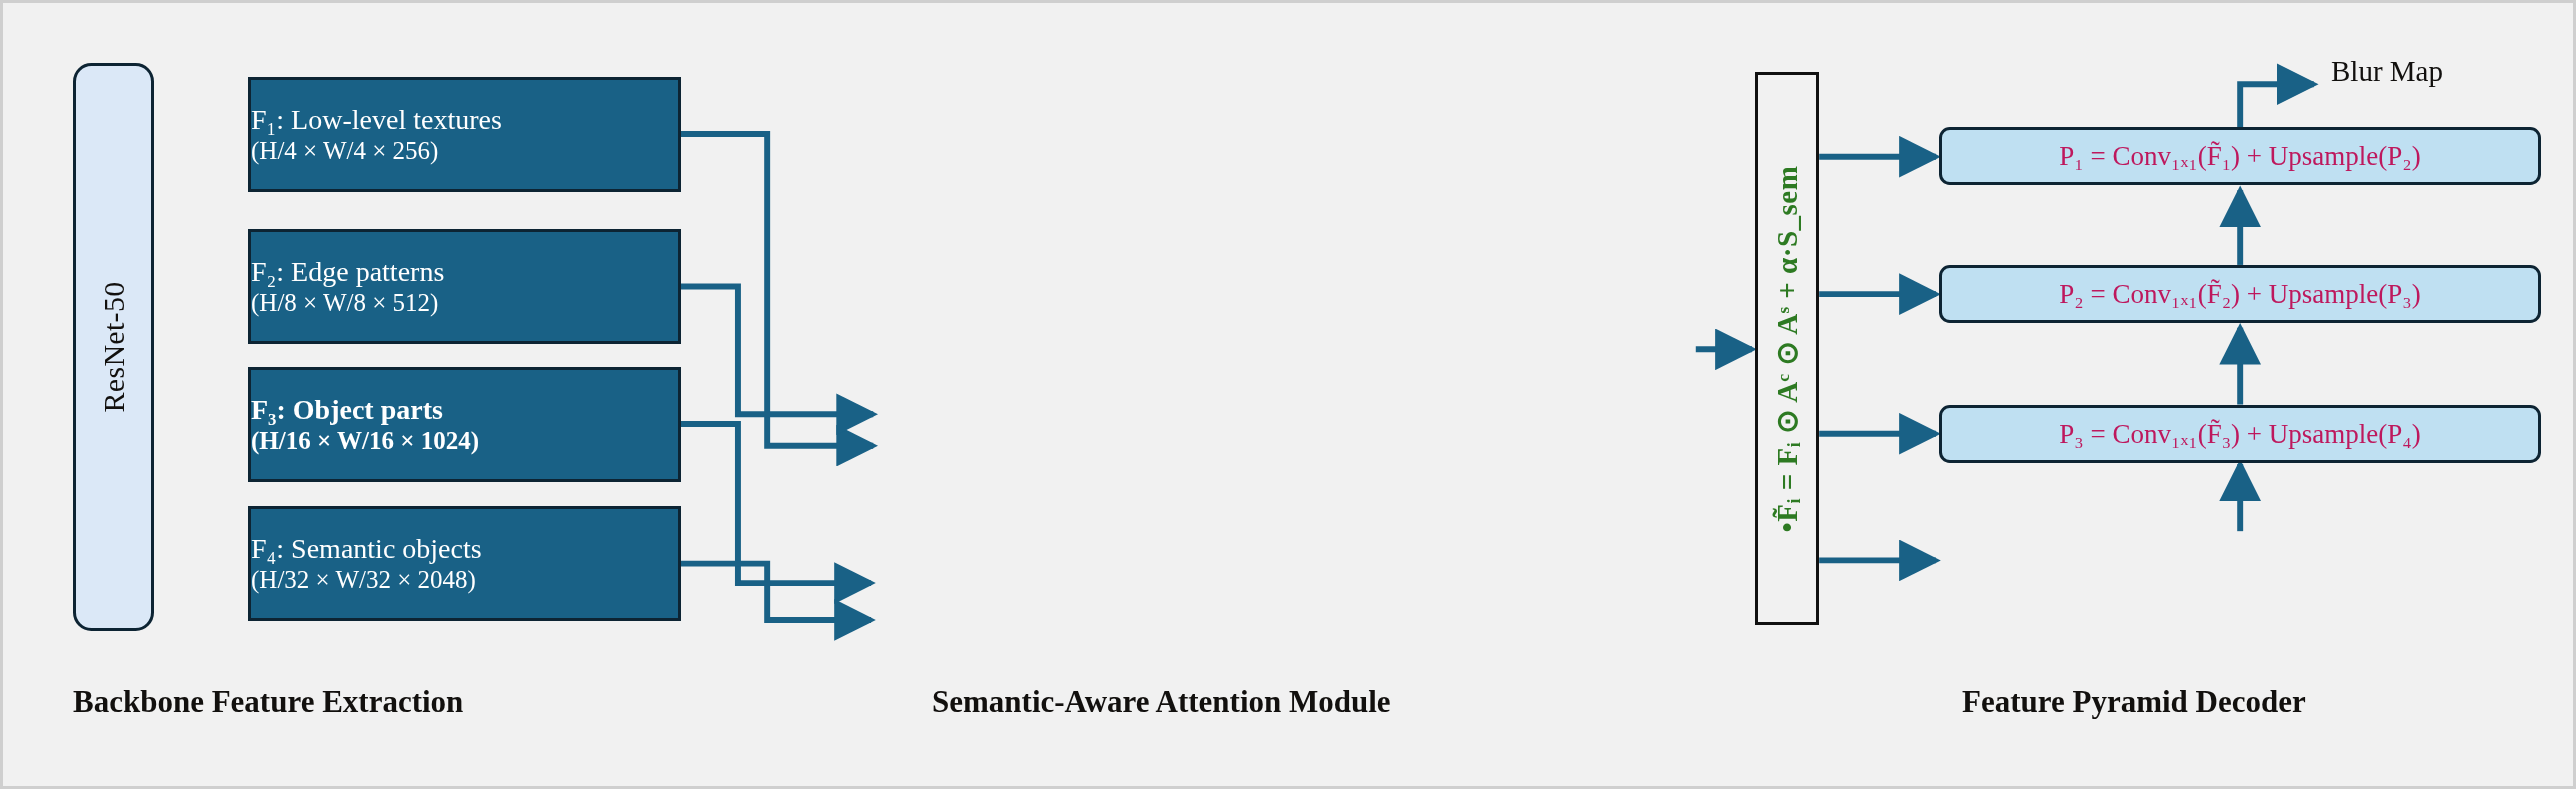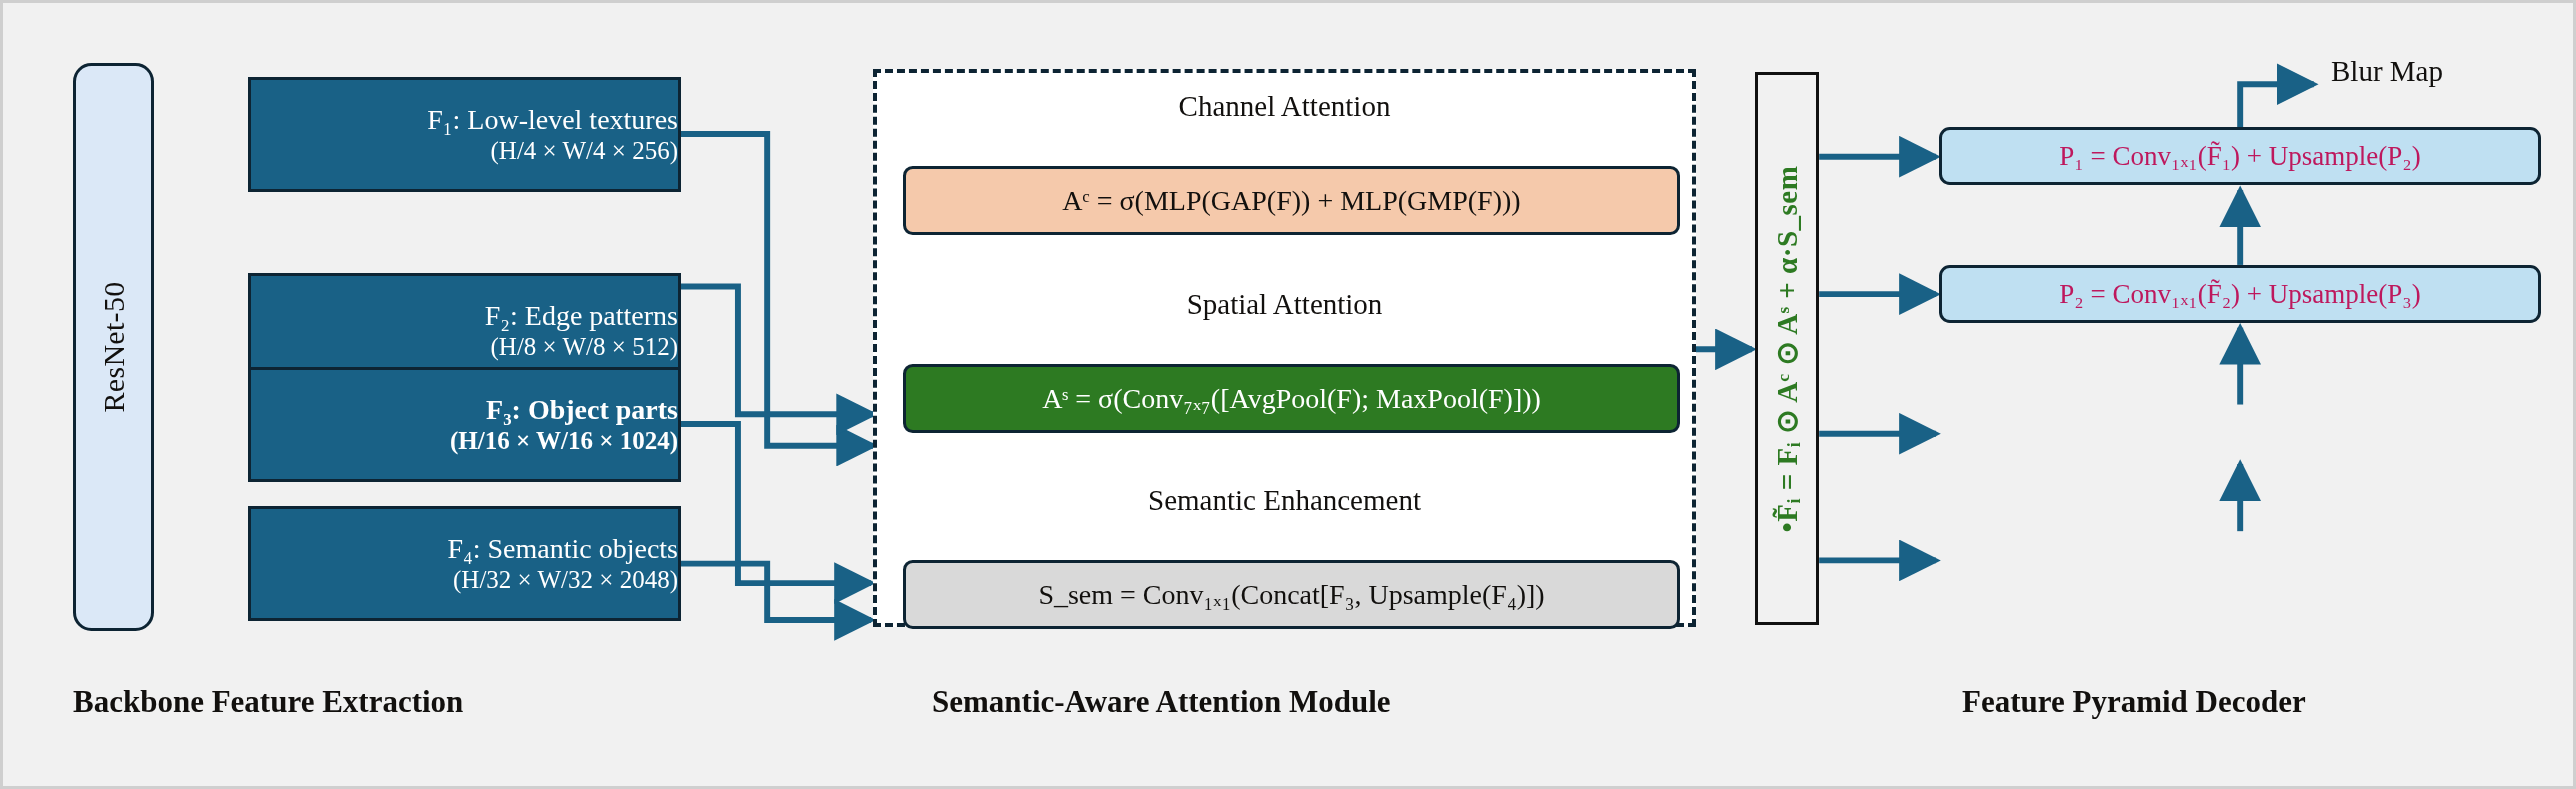--- a/index.html
+++ b/index.html
@@ -20,26 +20,26 @@
     display:flex;align-items:center;justify-content:center;
   }
   #resnet .vtxt{
     transform:rotate(-90deg);white-space:nowrap;
     font-size:30px;color:#12100e;letter-spacing:0.3px;
   }
 
   .fbox{
     width:433px;height:115px;background:#196186;
     border:3.8px solid #0d2433;
-    display:flex;flex-direction:column;align-items:flex-end;justify-content:center;
+    display:flex;flex-direction:column;align-items:flex-start;justify-content:center;
     color:#ffffff;font-size:28px;line-height:1.18;text-align:center;
   }
   .fbox .l2{font-size:25px;}
   #fbox1{left:245px;top:74px;}
-  #fbox2{left:245px;top:226px;margin-top:44px;}
+  #fbox2{left:245px;top:226px;}
   #fbox3{left:245px;top:364px;font-weight:bold;}
   #fbox4{left:245px;top:503px;}
 
   
   #samodule{
     left:870px;top:66px;width:823px;height:558px;
     background:#ffffff;
     border:4.3px dashed #0d2433;
   }
   .sa-title{
@@ -148,37 +148,28 @@
   </div>
   <div class="abs fbox" id="fbox3">
     <span>F₃: Object parts</span>
     <span class="l2">(H/16 × W/16 × 1024)</span>
   </div>
   <div class="abs fbox" id="fbox4">
     <span>F₄: Semantic objects</span>
     <span class="l2">(H/32 × W/32 × 2048)</span>
   </div>
 
-  <div class="abs" id="samodule">
-    <div class="sa-title" id="sa-t1">Channel Attention</div>
-    <div class="eqbox" id="eq-channel">Aᶜ = σ(MLP(GAP(F)) + MLP(GMP(F)))</div>
-
-    <div class="sa-title" id="sa-t2">Spatial Attention</div>
-    <div class="eqbox" id="eq-spatial">Aˢ = σ(Conv₇ₓ₇([AvgPool(F); MaxPool(F)]))</div>
-
-    <div class="sa-title" id="sa-t3">Semantic Enhancement</div>
-    <div class="eqbox" id="eq-semantic">S_sem = Conv₁ₓ₁(Concat[F₃, Upsample(F₄)])</div>
-  </div>
 
   <div class="abs" id="fusion">
     <span class="vtxt">•F̃ᵢ = Fᵢ ⊙ Aᶜ ⊙ Aˢ + α·S_sem</span>
   </div>
 
   <div class="abs pbox" id="pbox1">P₁ = Conv₁ₓ₁(F̃₁) + Upsample(P₂)</div>
   <div class="abs pbox" id="pbox2">P₂ = Conv₁ₓ₁(F̃₂) + Upsample(P₃)</div>
+  <div class="abs pbox" id="pbox3">P₃ = Conv₁ₓ₁(F̃₃) + Upsample(P₄)</div>
 
   <div class="abs" id="blurmap">Blur Map</div>
 
   <div class="caption" id="cap1">Backbone Feature Extraction</div>
   <div class="caption" id="cap2">Semantic-Aware Attention Module</div>
   <div class="caption" id="cap3">Feature Pyramid Decoder</div>
 
 </div>
 
 

